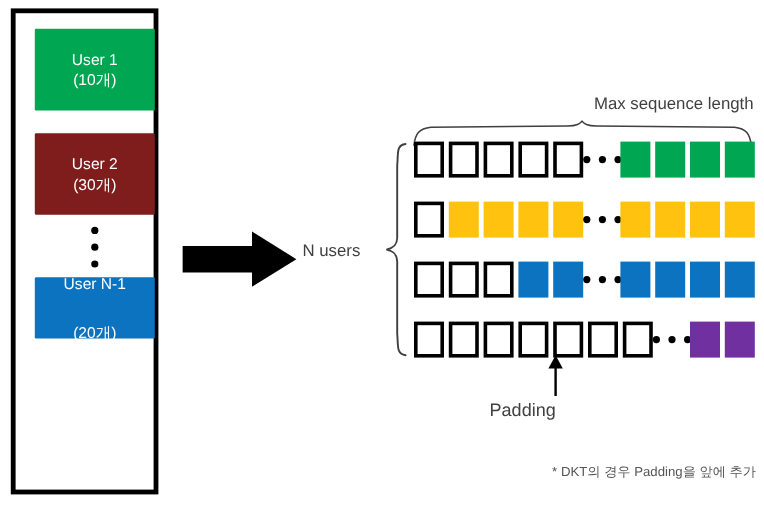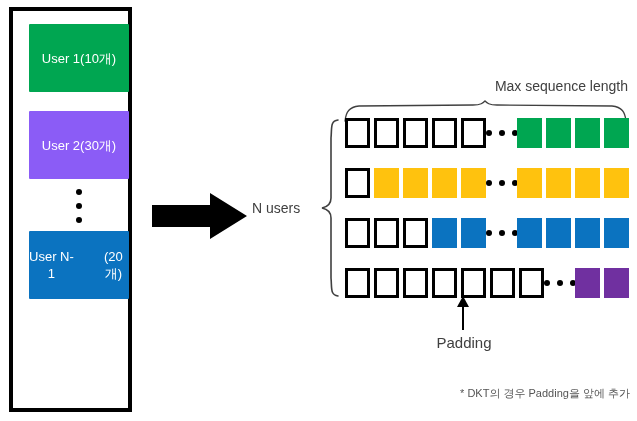--- a/index.html
+++ b/index.html
@@ -26,34 +26,34 @@
     border: 4px solid #000000;
     background: #ffffff;
     box-sizing: border-box;
   }
   .user-block {
     position: absolute;
     left: 16px;
     width: 100px;
     border-radius: 1px;
     display: flex;
-    flex-direction: row;
+    flex-direction: column;
     align-items: center;
     justify-content: center;
     color: #ffffff;
     font-size: 13px;
     line-height: 17px;
     text-align: center;
   }
   .user-block .ub-name { display: block; }
   .user-block .ub-count { display: block; }
 
   #user-block-0 { top: 13px;  height: 68px; }
   #user-block-1 { top: 100px; height: 68px; }
-  #user-block-2 { top: 220px; height: 68px; gap: 24px; }
+  #user-block-2 { top: 220px; height: 51px; gap: 24px; }
   #user-block-3 { top: 322px; height: 68px; }
 
   #vertical-ellipsis {
     position: absolute;
     left: 16px;
     top: 178px;
     width: 100px;
     height: 34px;
     display: flex;
     flex-direction: column;
@@ -159,21 +159,20 @@
     left: 455px;
     top: 296px;
     width: 16px;
     height: 34px;
   }
   #padding-label {
     position: absolute;
     left: 408px;
     top: 334px;
     width: 112px;
-    text-align: center;
     font-size: 15px;
     color: #404040;
     white-space: nowrap;
   }
 
   
   #footnote {
     position: absolute;
     left: 0px;
     top: 386px;
@@ -187,21 +186,21 @@
 </head>
 <body>
 
 <div id="user-container">
 
   <div class="user-block" id="user-block-0" style="background: rgb(0, 166, 81);">
     <span class="ub-name">User 1</span>
     <span class="ub-count">(10개)</span>
   </div>
 
-  <div class="user-block" id="user-block-1" style="background: #8b5cf6; align-items: center;">
+  <div class="user-block" id="user-block-1" style="background: #7f1d1d; align-items: center;">
     <span class="ub-name">User 2</span>
     <span class="ub-count">(30개)</span>
   </div>
 
   <div id="vertical-ellipsis">
     <span class="vdot"></span>
     <span class="vdot"></span>
     <span class="vdot"></span>
   </div>
 

